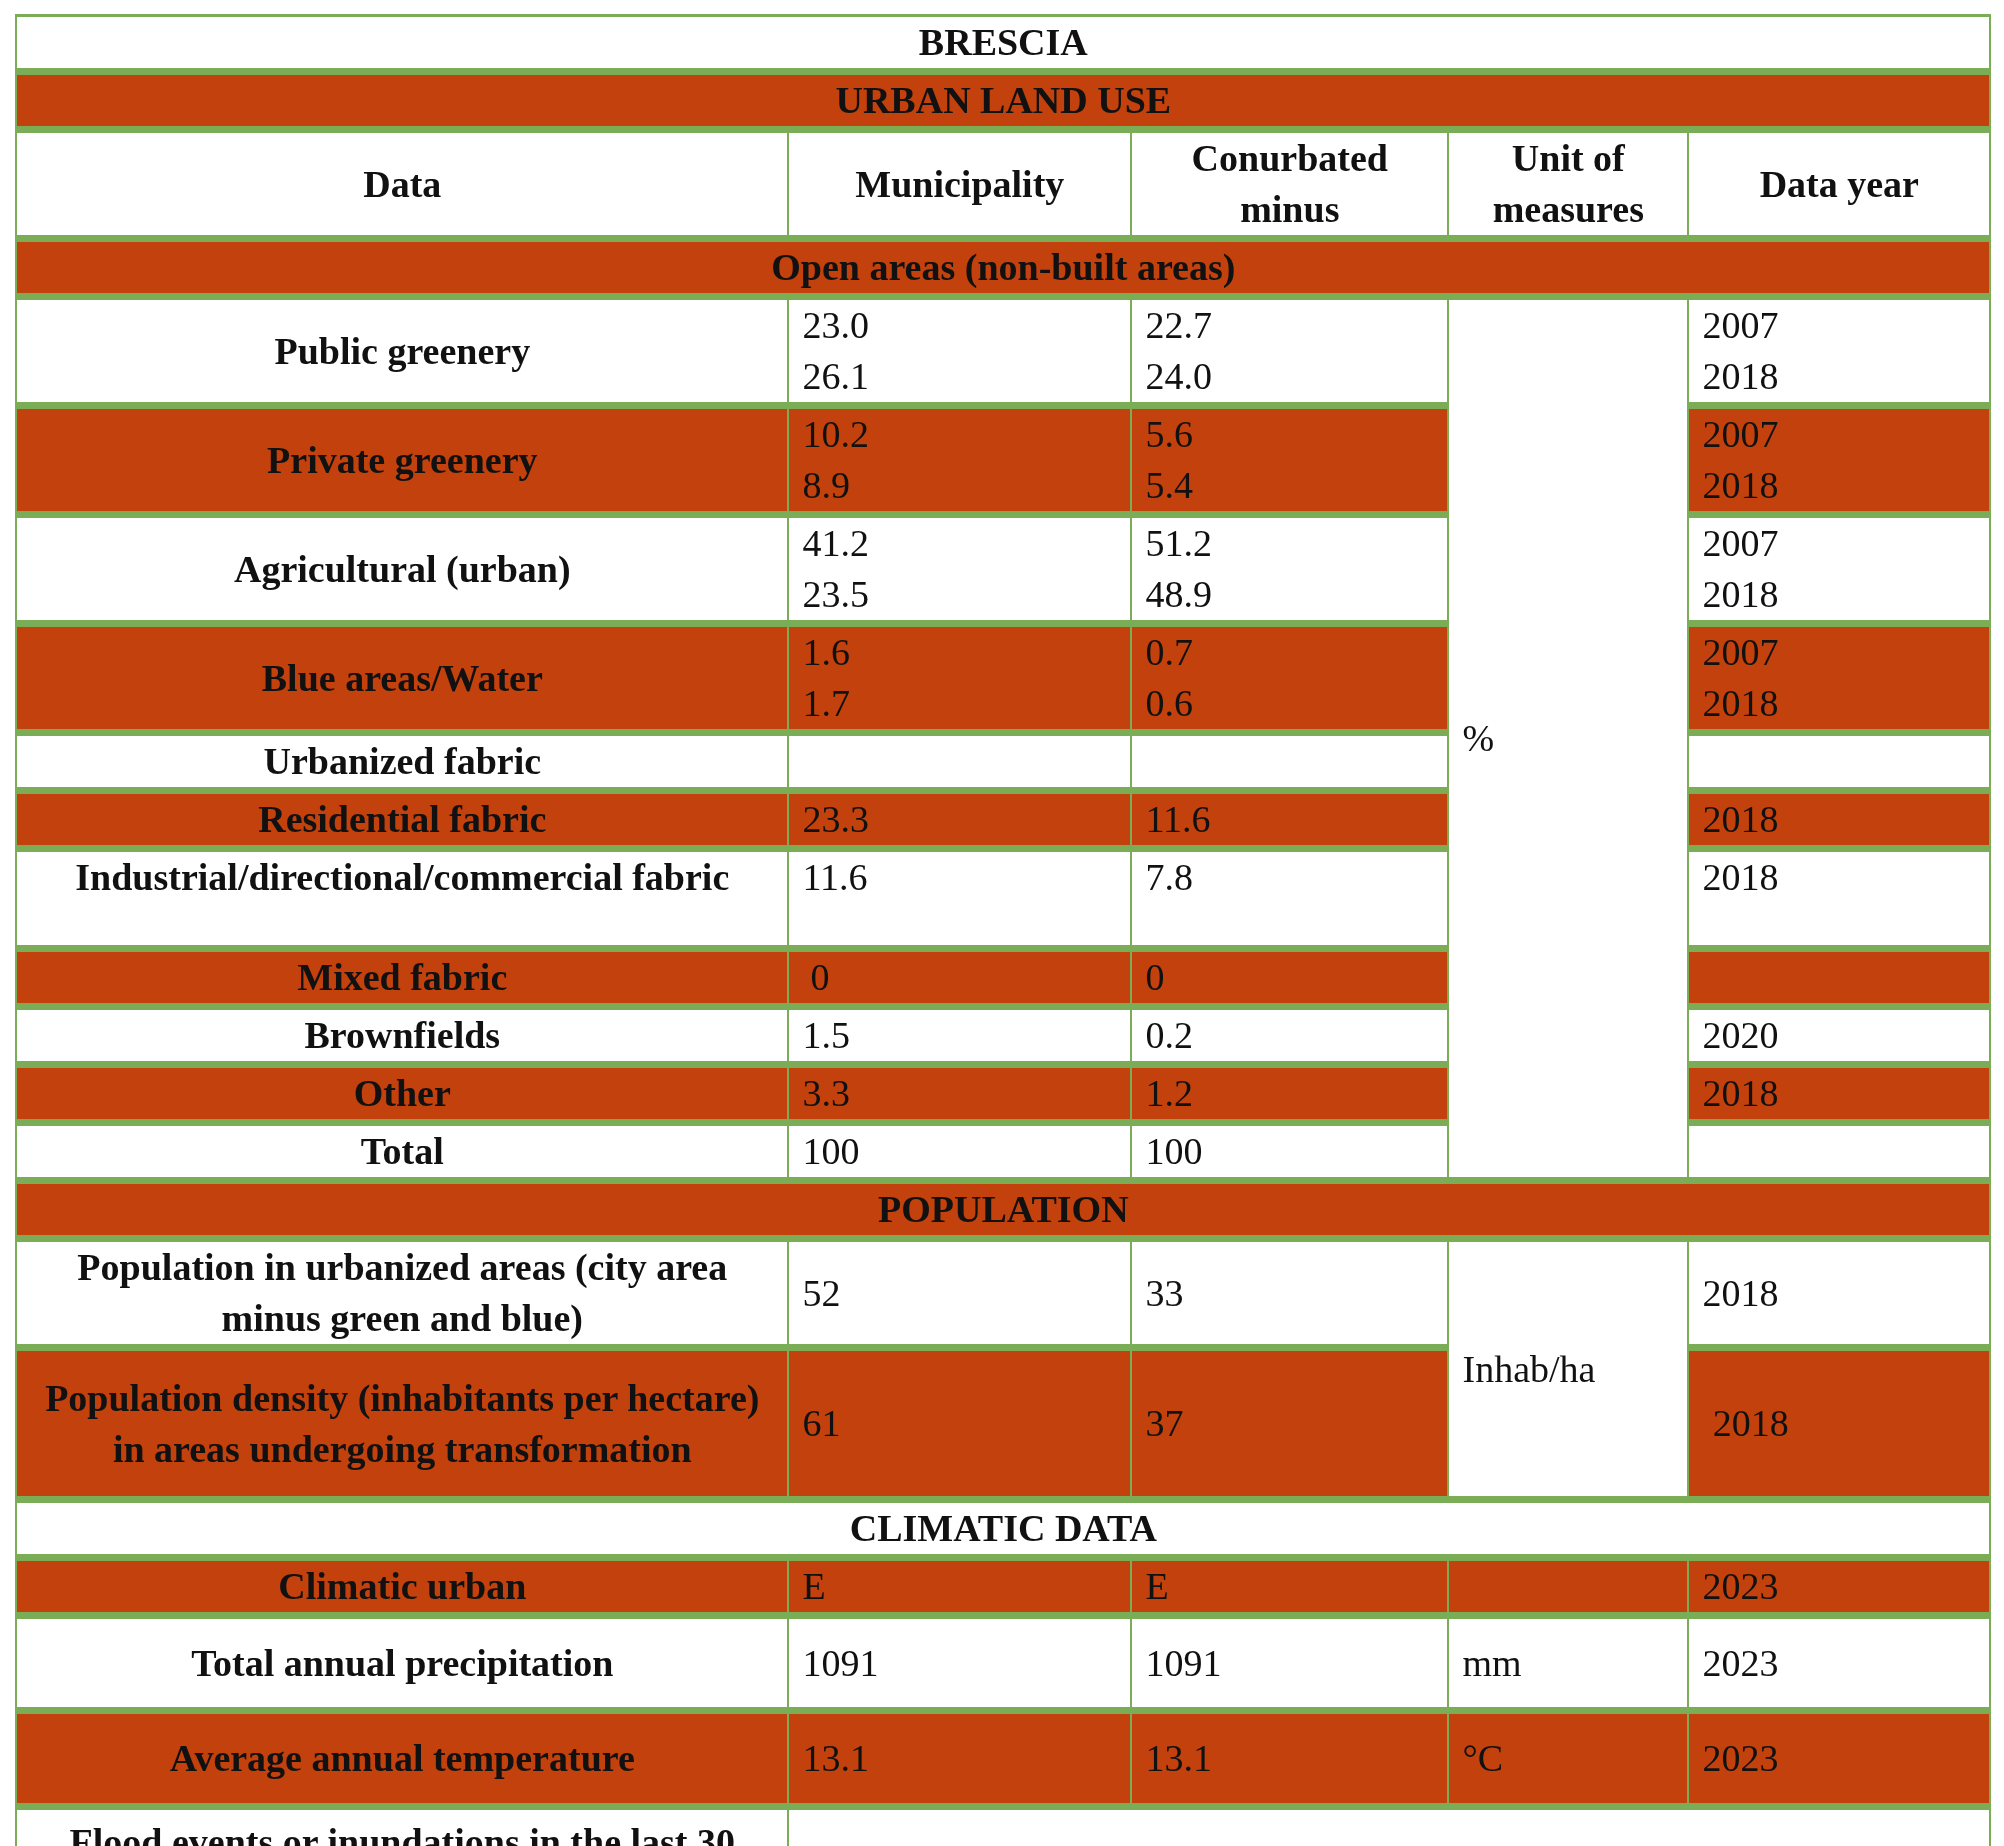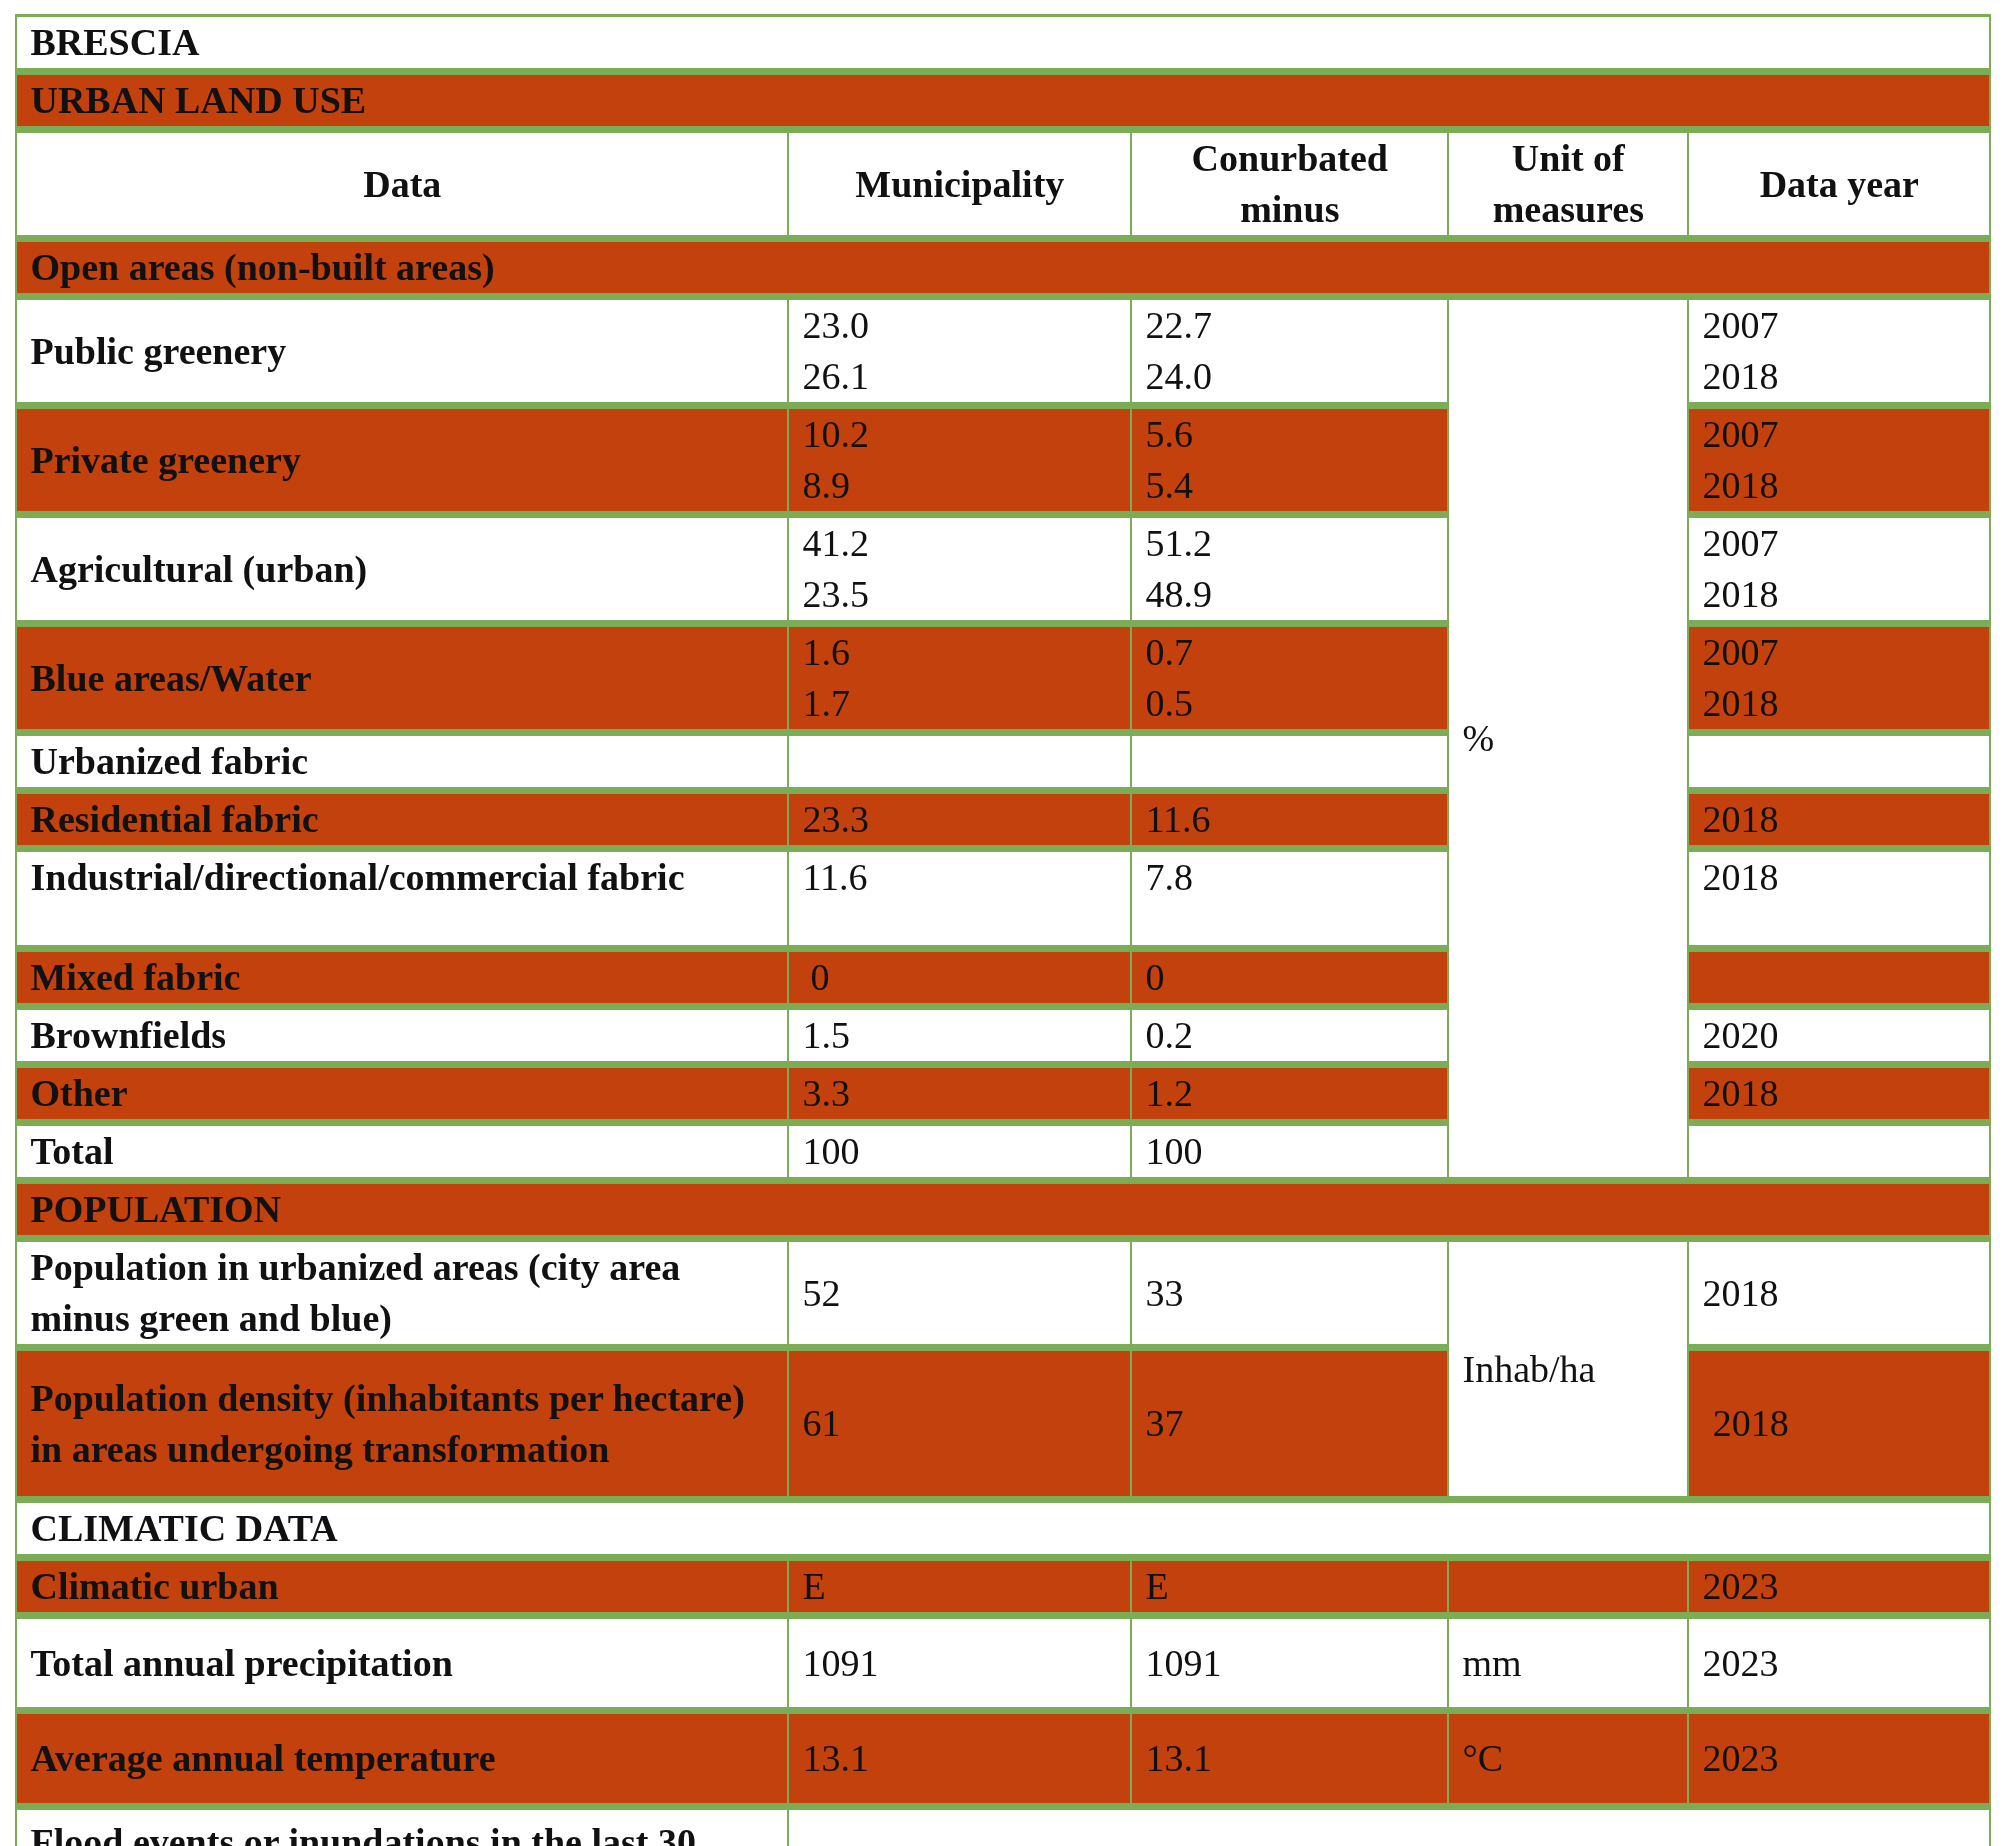--- a/index.html
+++ b/index.html
@@ -12,21 +12,21 @@
   }
   table.main td {
     border: 2px solid #7aad55;
     padding: 0 13.2px;
     vertical-align: middle;
     overflow: hidden;
   }
   table.main tr.thick-top td { border-top-width: 7.1px; }
   .g { background: #c2410c; }
   .w { background: #ffffff; }
-  .b { font-weight: bold; }
+  .b { font-weight: bold; text-align: center; }
   .c { text-align: center; }
   .top { vertical-align: top !important; margin-top: 20px; }
   .stack span { display: block; }
 </style>
 </head>
 <body>
 
 <table class="main">
   <colgroup>
     <col style="width:772px">
@@ -114,21 +114,21 @@
   </tr>
 
   <tr class="thick-top" style="height:102px">
     <td class="g b">Blue areas/Water</td>
     <td class="g stack">
       <span>1.6</span>
       <span>1.7</span>
     </td>
     <td class="g stack">
       <span>0.7</span>
-      <span>0.5</span>
+      <span>0.6</span>
     </td>
     <td class="g stack">
       <span>2007</span>
       <span>2018</span>
     </td>
   </tr>
 
   <tr class="thick-top" style="height:51px">
     <td class="w b">Urbanized fabric</td>
     <td class="w"></td>

